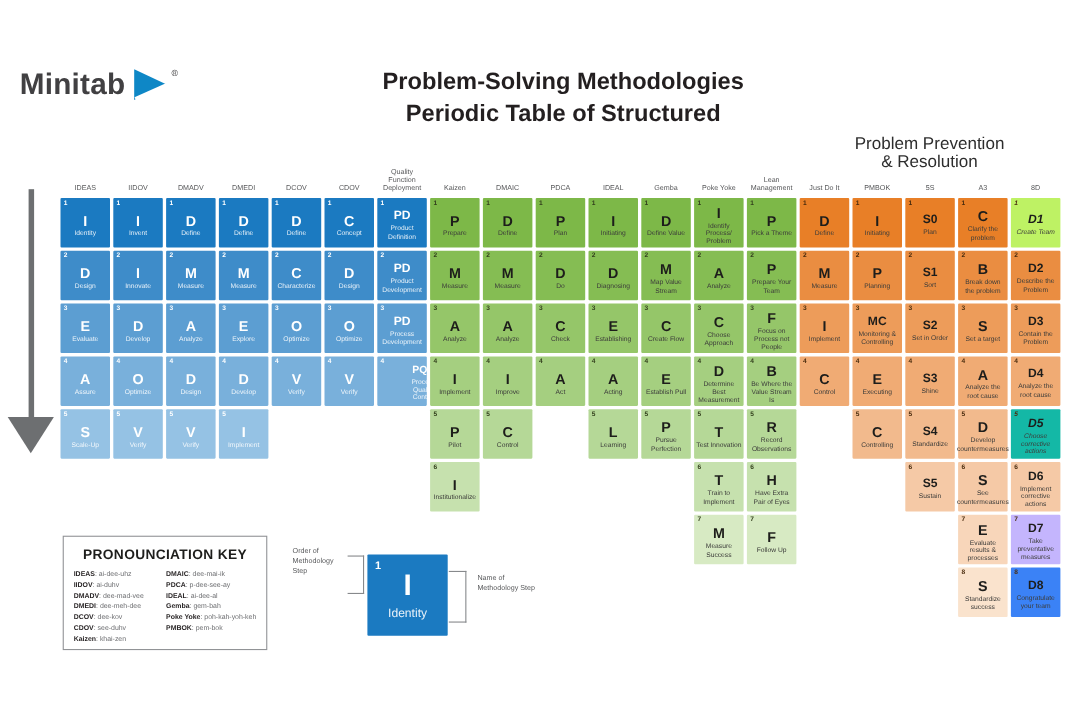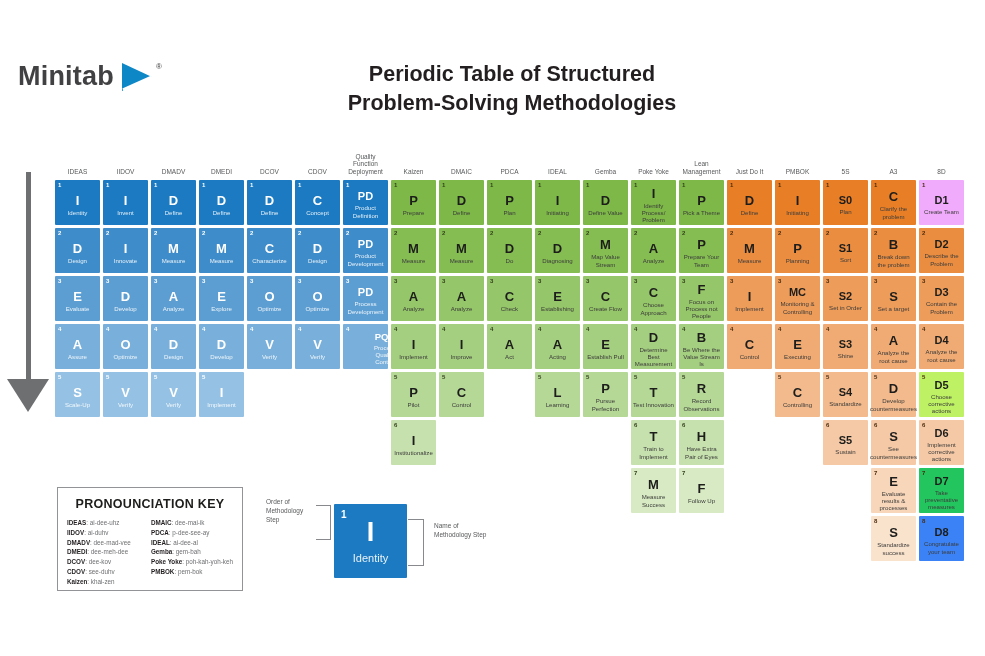--- a/index.html
+++ b/index.html
@@ -78,24 +78,28 @@
   <div class="logo">
     <span class="logo-text">Minitab</span>
     <svg class="logo-chevron" width="34" height="30" viewBox="0 0 34 30">
       <polygon points="1,1 31,15 1,29" fill="#0e87c6"></polygon>
       <line x1="2" y1="28" x2="31" y2="15" stroke="#ffffff" stroke-width="3.4"></line>
     </svg>
     <span class="reg">®</span>
   </div>
 
   <div class="title">
+    <div>Problem-Solving Methodologies</div>
     <div>Periodic Table of Structured</div>
-    <div>Problem-Solving Methodologies</div>
   </div>
 
+  <div class="group-title gt-ppr">
+    <div>Problem Prevention</div>
+    <div>&amp; Resolution</div>
+  </div>
 
   <div class="arrow-line"></div>
   <div class="arrow-head"></div>
 
   <div class="grid">
       <div class="pt-col">
         <div class="pt-col-label">IDEAS</div>
         <div class="tile blue" style="background: rgb(27, 122, 193);">
           <span class="num">1</span>
           <span class="sym">I</span>
@@ -613,51 +617,51 @@
           <span class="nm">Evaluate results &amp; processes</span>
         </div>
         <div class="tile orange" style="background: rgb(250, 227, 205);">
           <span class="num">8</span>
           <span class="sym">S</span>
           <span class="nm">Standardize success</span>
         </div>
       </div>
       <div class="pt-col">
         <div class="pt-col-label">8D</div>
-        <div class="tile orange" style="background: #f0abfc;">
+        <div class="tile orange" style="background: #bef264; font-style: italic;">
           <span class="num">1</span>
           <span class="sym s2">D1</span>
           <span class="nm">Create Team</span>
         </div>
         <div class="tile orange" style="background: rgb(234, 141, 65);">
           <span class="num">2</span>
           <span class="sym s2">D2</span>
           <span class="nm">Describe the Problem</span>
         </div>
         <div class="tile orange" style="background: rgb(237, 156, 90);">
           <span class="num">3</span>
           <span class="sym s2">D3</span>
           <span class="nm">Contain the Problem</span>
         </div>
         <div class="tile orange" style="background: rgb(240, 171, 116);">
           <span class="num">4</span>
           <span class="sym s2">D4</span>
           <span class="nm">Analyze the root cause</span>
         </div>
-        <div class="tile orange" style="background: #bef264;">
+        <div class="tile orange" style="background: #14b8a6; font-style: italic;">
           <span class="num">5</span>
           <span class="sym s2">D5</span>
           <span class="nm">Choose corrective actions</span>
         </div>
         <div class="tile orange" style="background: rgb(245, 201, 166);">
           <span class="num">6</span>
           <span class="sym s2">D6</span>
           <span class="nm">Implement corrective actions</span>
         </div>
-        <div class="tile orange" style="background: #22c55e;">
+        <div class="tile orange" style="background: #c4b5fd;">
           <span class="num">7</span>
           <span class="sym s2">D7</span>
           <span class="nm">Take preventative measures</span>
         </div>
         <div class="tile orange" style="background: #3b82f6;">
           <span class="num">8</span>
           <span class="sym s2">D8</span>
           <span class="nm">Congratulate your team</span>
         </div>
       </div>

